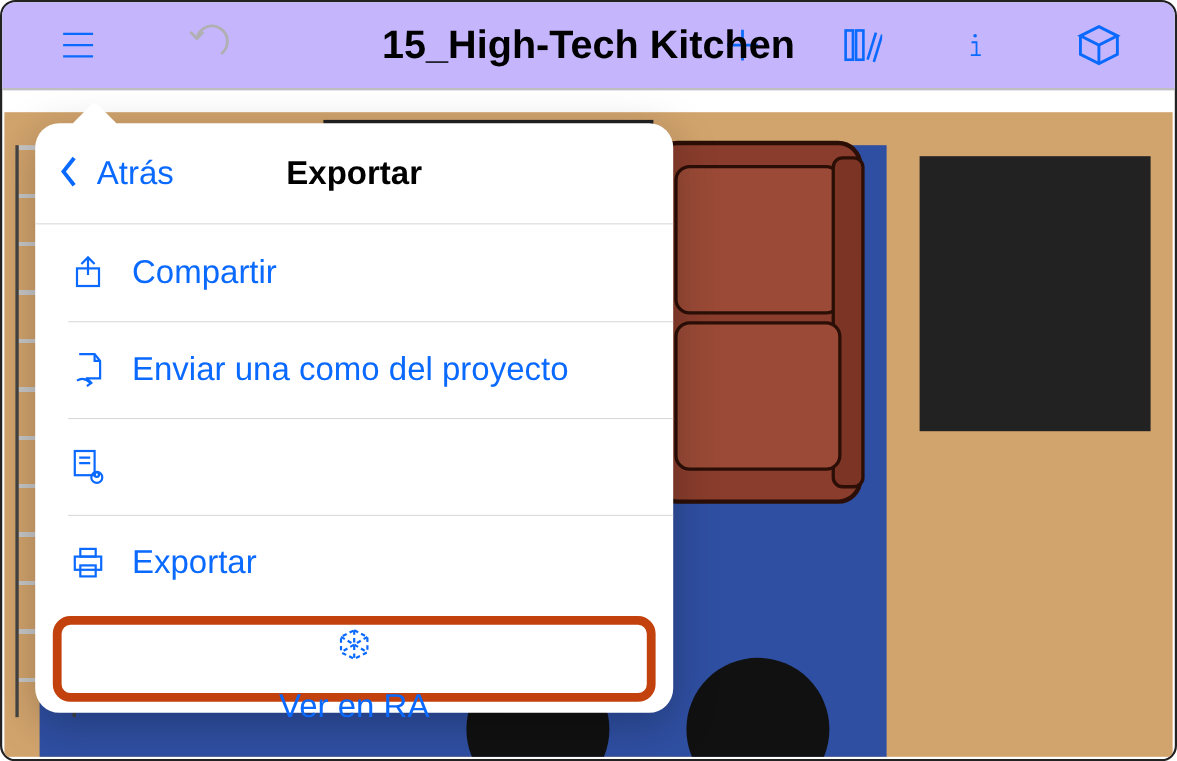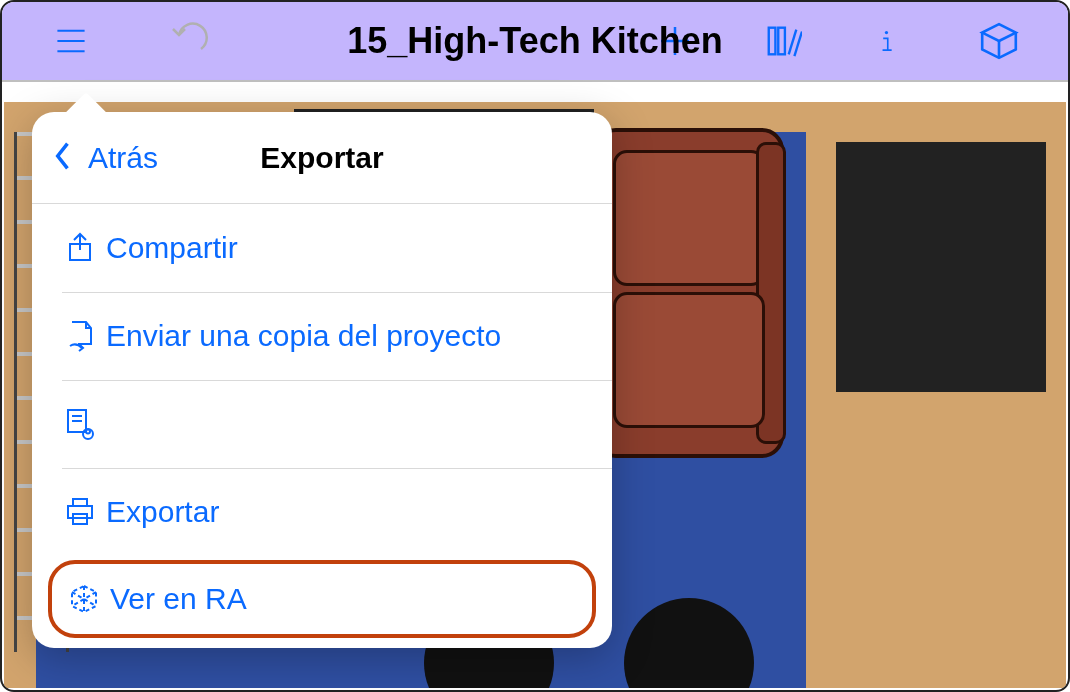--- a/index.html
+++ b/index.html
@@ -115,21 +115,21 @@
     text-align:center;
     font-size:30px;
     font-weight:700;
     color:#000;
     pointer-events:none;
   }
   .menu { list-style:none; margin:0; padding:0; }
   .menu li {
     display:flex;
     align-items:center;
-    gap:8px;
+    gap:22px;
     padding:0 30px;
     height:88px;
     font-size:30px;
     color:#0a6aff;
     cursor:pointer;
     position:relative;
   }
   .menu li + li::before {
     content:"";
     position:absolute;
@@ -137,25 +137,26 @@
     height:1px;
     background:#d9d9d9;
   }
   .menu li .mi-icon {
     width:36px; height:36px;
     display:flex; align-items:center; justify-content:center;
     flex-shrink:0;
   }
   .menu li .mi-icon svg { stroke:#0a6aff; fill:none; stroke-width:2; }
   .highlight {
-    border:4px solid #c2410c;
-    border-radius:27px;
+    border:8px solid #c2410c;
+    border-radius:16px;
     margin:4px 16px 10px 16px;
     height:78px !important;
     padding:0 14px !important;
+    flex-direction:column;
   }
   .highlight::before { display:none !important; }
 </style>
 </head>
 <body>
 
 <div class="toolbar">
   <div class="tb-left">
     <div class="icon-btn">
       <svg viewBox="0 0 40 40" width="40" height="34">
@@ -239,21 +240,21 @@
     </li>
     <li>
       <span class="mi-icon">
         <svg viewBox="0 0 32 32" width="32" height="34">
           <path d="M8 2 L22 2 L27 8 L27 24 L14 24"></path>
           <polyline points="22,2 22,8 27,8"></polyline>
           <path d="M6 26 Q12 22 18 28"></path>
           <polyline points="15,24 19,28 15,31"></polyline>
         </svg>
       </span>
-      <span>Enviar una copia del proyecto</span>
+      <span>Enviar una como del proyecto</span>
     </li>
     <li>
       <span class="mi-icon">
         <svg viewBox="0 0 32 32" width="32" height="34">
           <rect x="4" y="2" width="18" height="22"></rect>
           <line x1="8" y1="8" x2="18" y2="8"></line>
           <line x1="8" y1="13" x2="18" y2="13"></line>
           <circle cx="24" cy="26" r="5"></circle>
           <circle cx="24" cy="23.5" r="2"></circle>
         </svg>

